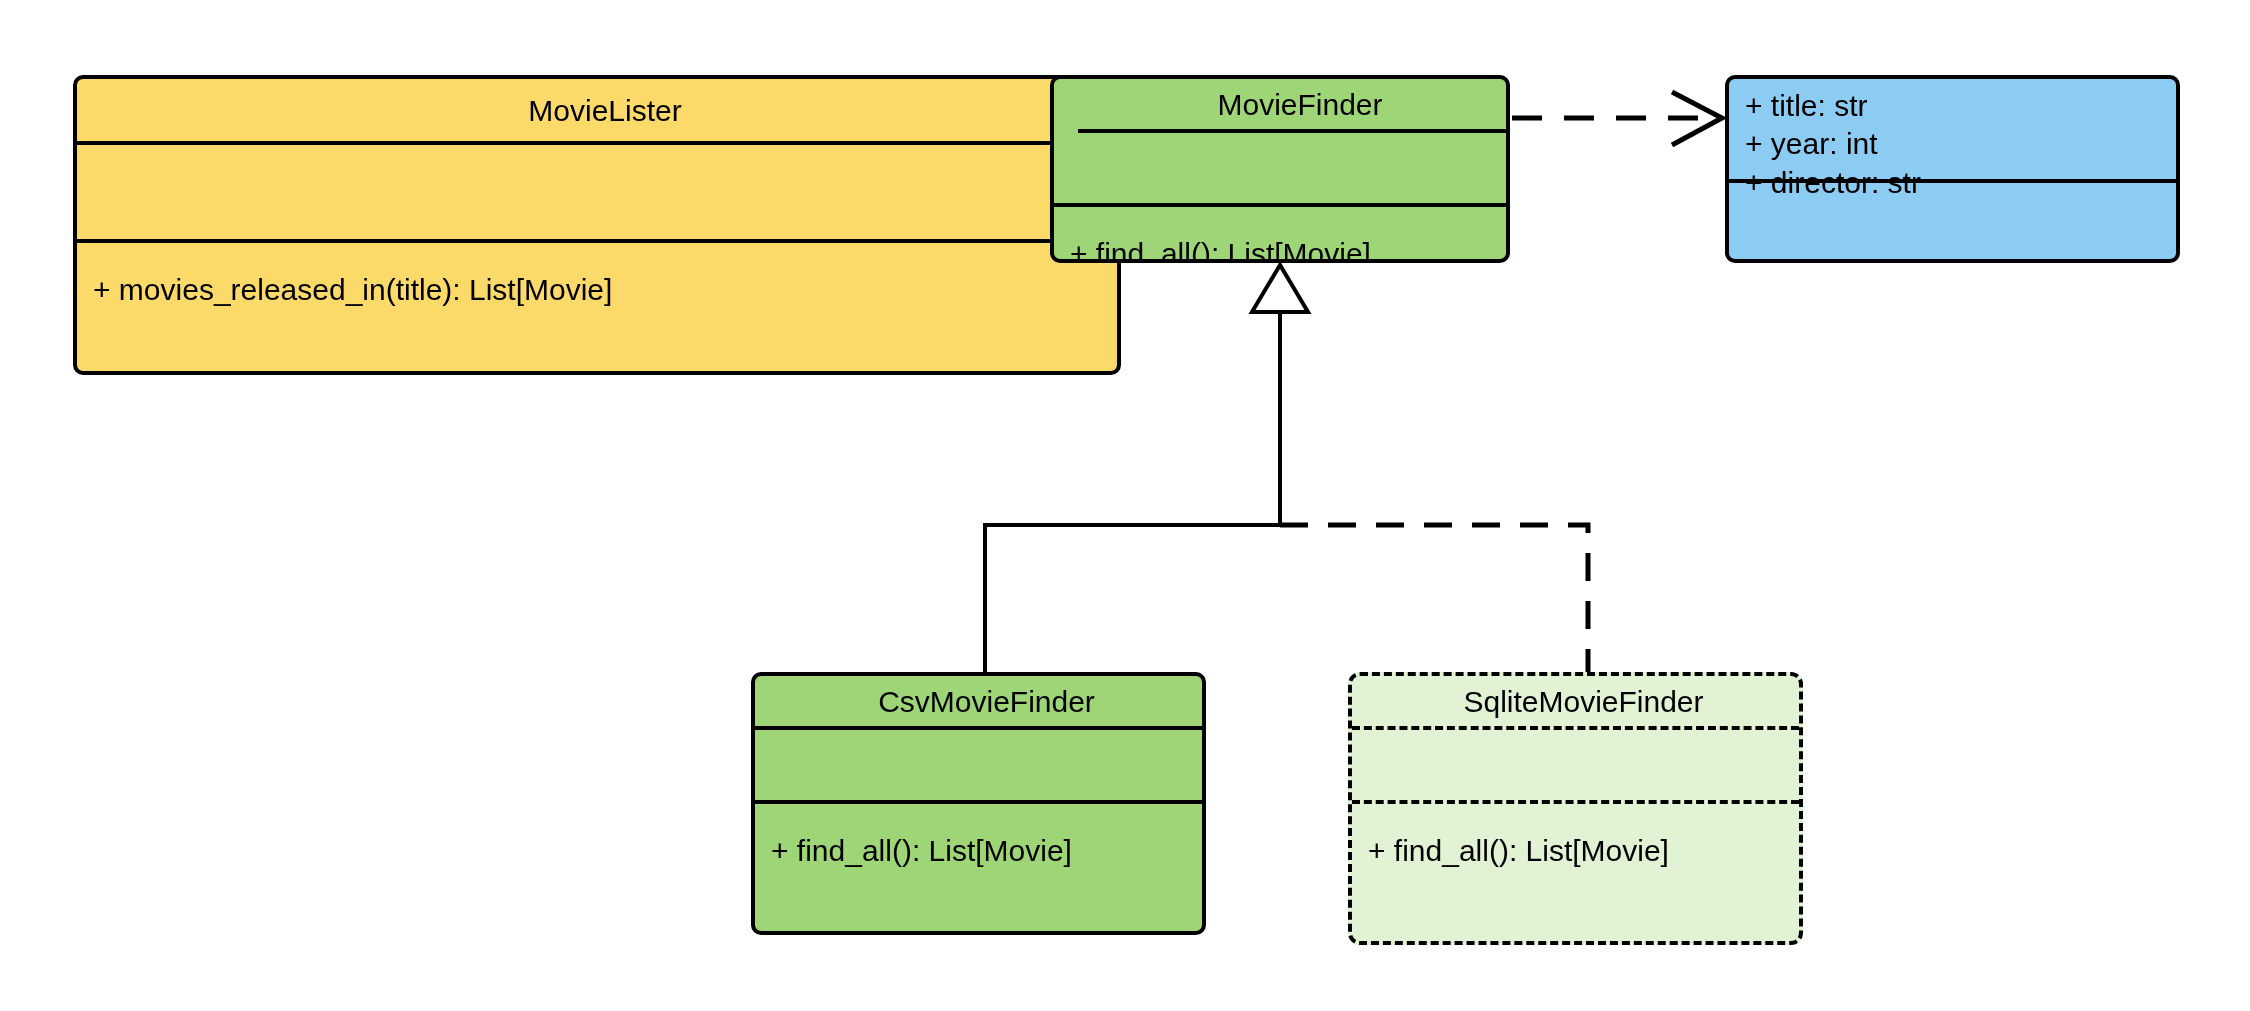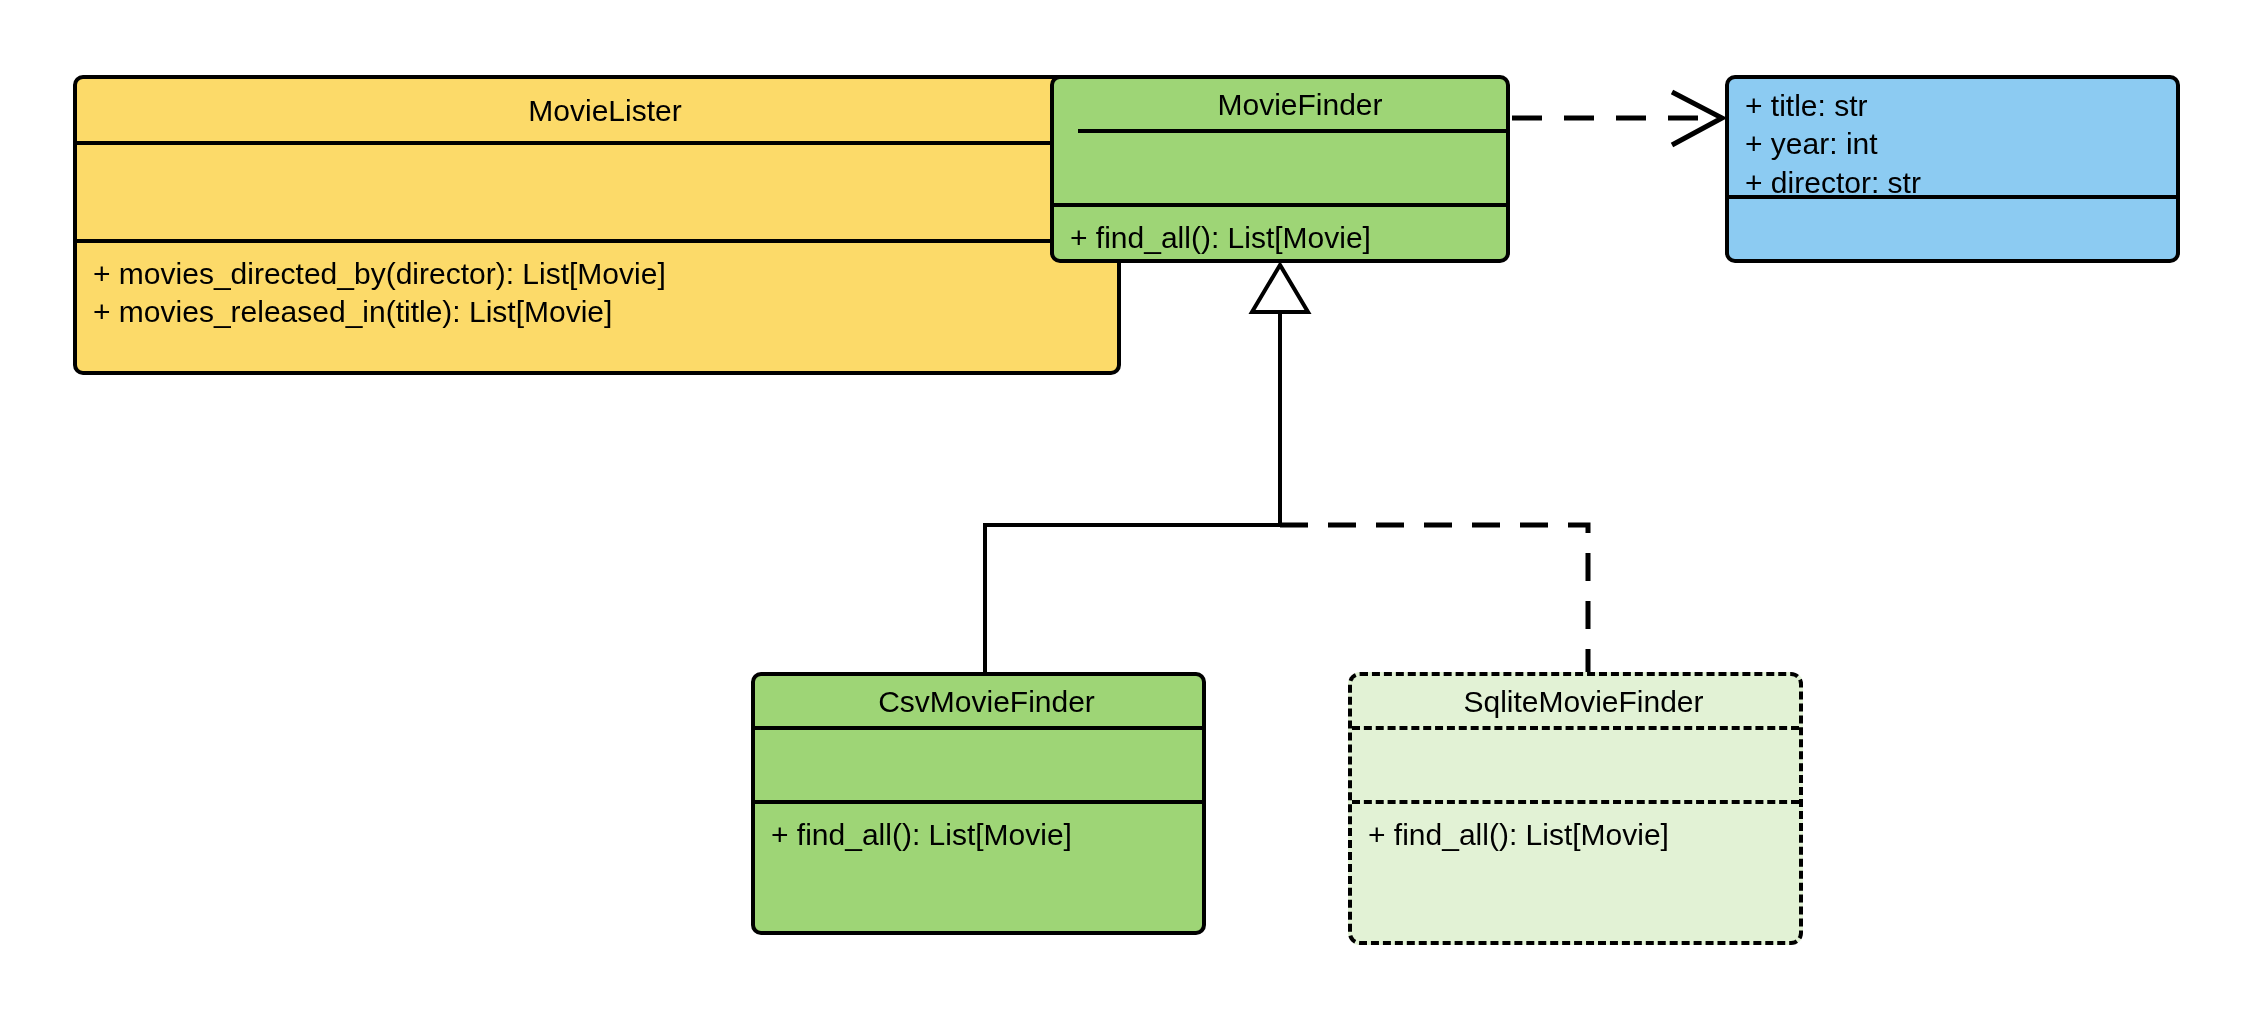--- a/index.html
+++ b/index.html
@@ -66,21 +66,21 @@
     flex: none;
     display: flex;
     flex-direction: column;
     justify-content: flex-start;
   }
   .uml-class.dashed .cls-attrs {
     border-bottom-style: dashed;
   }
   .cls-methods {
     box-sizing: border-box;
-    padding: 12px 16px 10px 16px;
+    padding: 28px 16px 10px 16px;
     font-size: 30px;
     color: #000000;
     flex: 1 1 auto;
     display: flex;
     flex-direction: column;
     justify-content: flex-start;
   }
   .member-line {
     white-space: nowrap;
     line-height: 1.28;
@@ -89,21 +89,21 @@
   #class-movielister { left: 73px;   top: 75px;  width: 1048px; height: 300px; background: #fcda69; }
   #class-movielister .cls-name   { height: 66px; }
   #class-movielister .cls-attrs  { height: 98px; }
 
   #class-moviefinder { left: 1050px; top: 75px;  width: 460px;  height: 188px; background: #9ed576; }
   #class-moviefinder .cls-name   { height: 54px; margin-left: 24px; }
   #class-moviefinder .cls-attrs  { height: 74px; }
 
   #class-movie { left: 1725px;  top: 75px;  width: 455px;  height: 188px; background: #8ccbf2; }
   #class-movie .cls-name   { height: 54px; }
-  #class-movie .cls-attrs  { height: 120px; padding-top: 8px; }
+  #class-movie .cls-attrs  { height: 104px; padding-top: 8px; }
   #class-movie .cls-methods{ padding: 6px 16px; }
 
   #class-csvmoviefinder { left: 751px; top: 672px; width: 455px; height: 263px; background: #9ed576; }
   #class-csvmoviefinder .cls-name  { height: 54px; }
   #class-csvmoviefinder .cls-attrs { height: 74px; }
 
   #class-sqlitemoviefinder { left: 1348px; top: 672px; width: 455px; height: 273px; background: #e2f2d5; }
   #class-sqlitemoviefinder .cls-name  { height: 54px; }
   #class-sqlitemoviefinder .cls-attrs { height: 74px; }
 </style>
@@ -133,21 +133,20 @@
 
     <g>
       <polyline points="1280,525 1588,525 1588,672" fill="none" stroke="#000000" stroke-width="5" stroke-dasharray="28,20" stroke-linejoin="miter"></polyline>
     </g>
   </svg>
 
   <div class="uml-class" id="class-movielister">
     <div class="cls-name">MovieLister</div>
     <div class="cls-attrs"></div>
     <div class="cls-methods">
-      <div class="member-line">+ movies_directed_by(director): List[Movie]</div>
       <div class="member-line">+ movies_released_in(title): List[Movie]</div>
     </div>
   </div>
 
   <div class="uml-class" id="class-moviefinder">
     <div class="cls-name">MovieFinder</div>
     <div class="cls-attrs"></div>
     <div class="cls-methods">
       <div class="member-line">+ find_all(): List[Movie]</div>
     </div>

